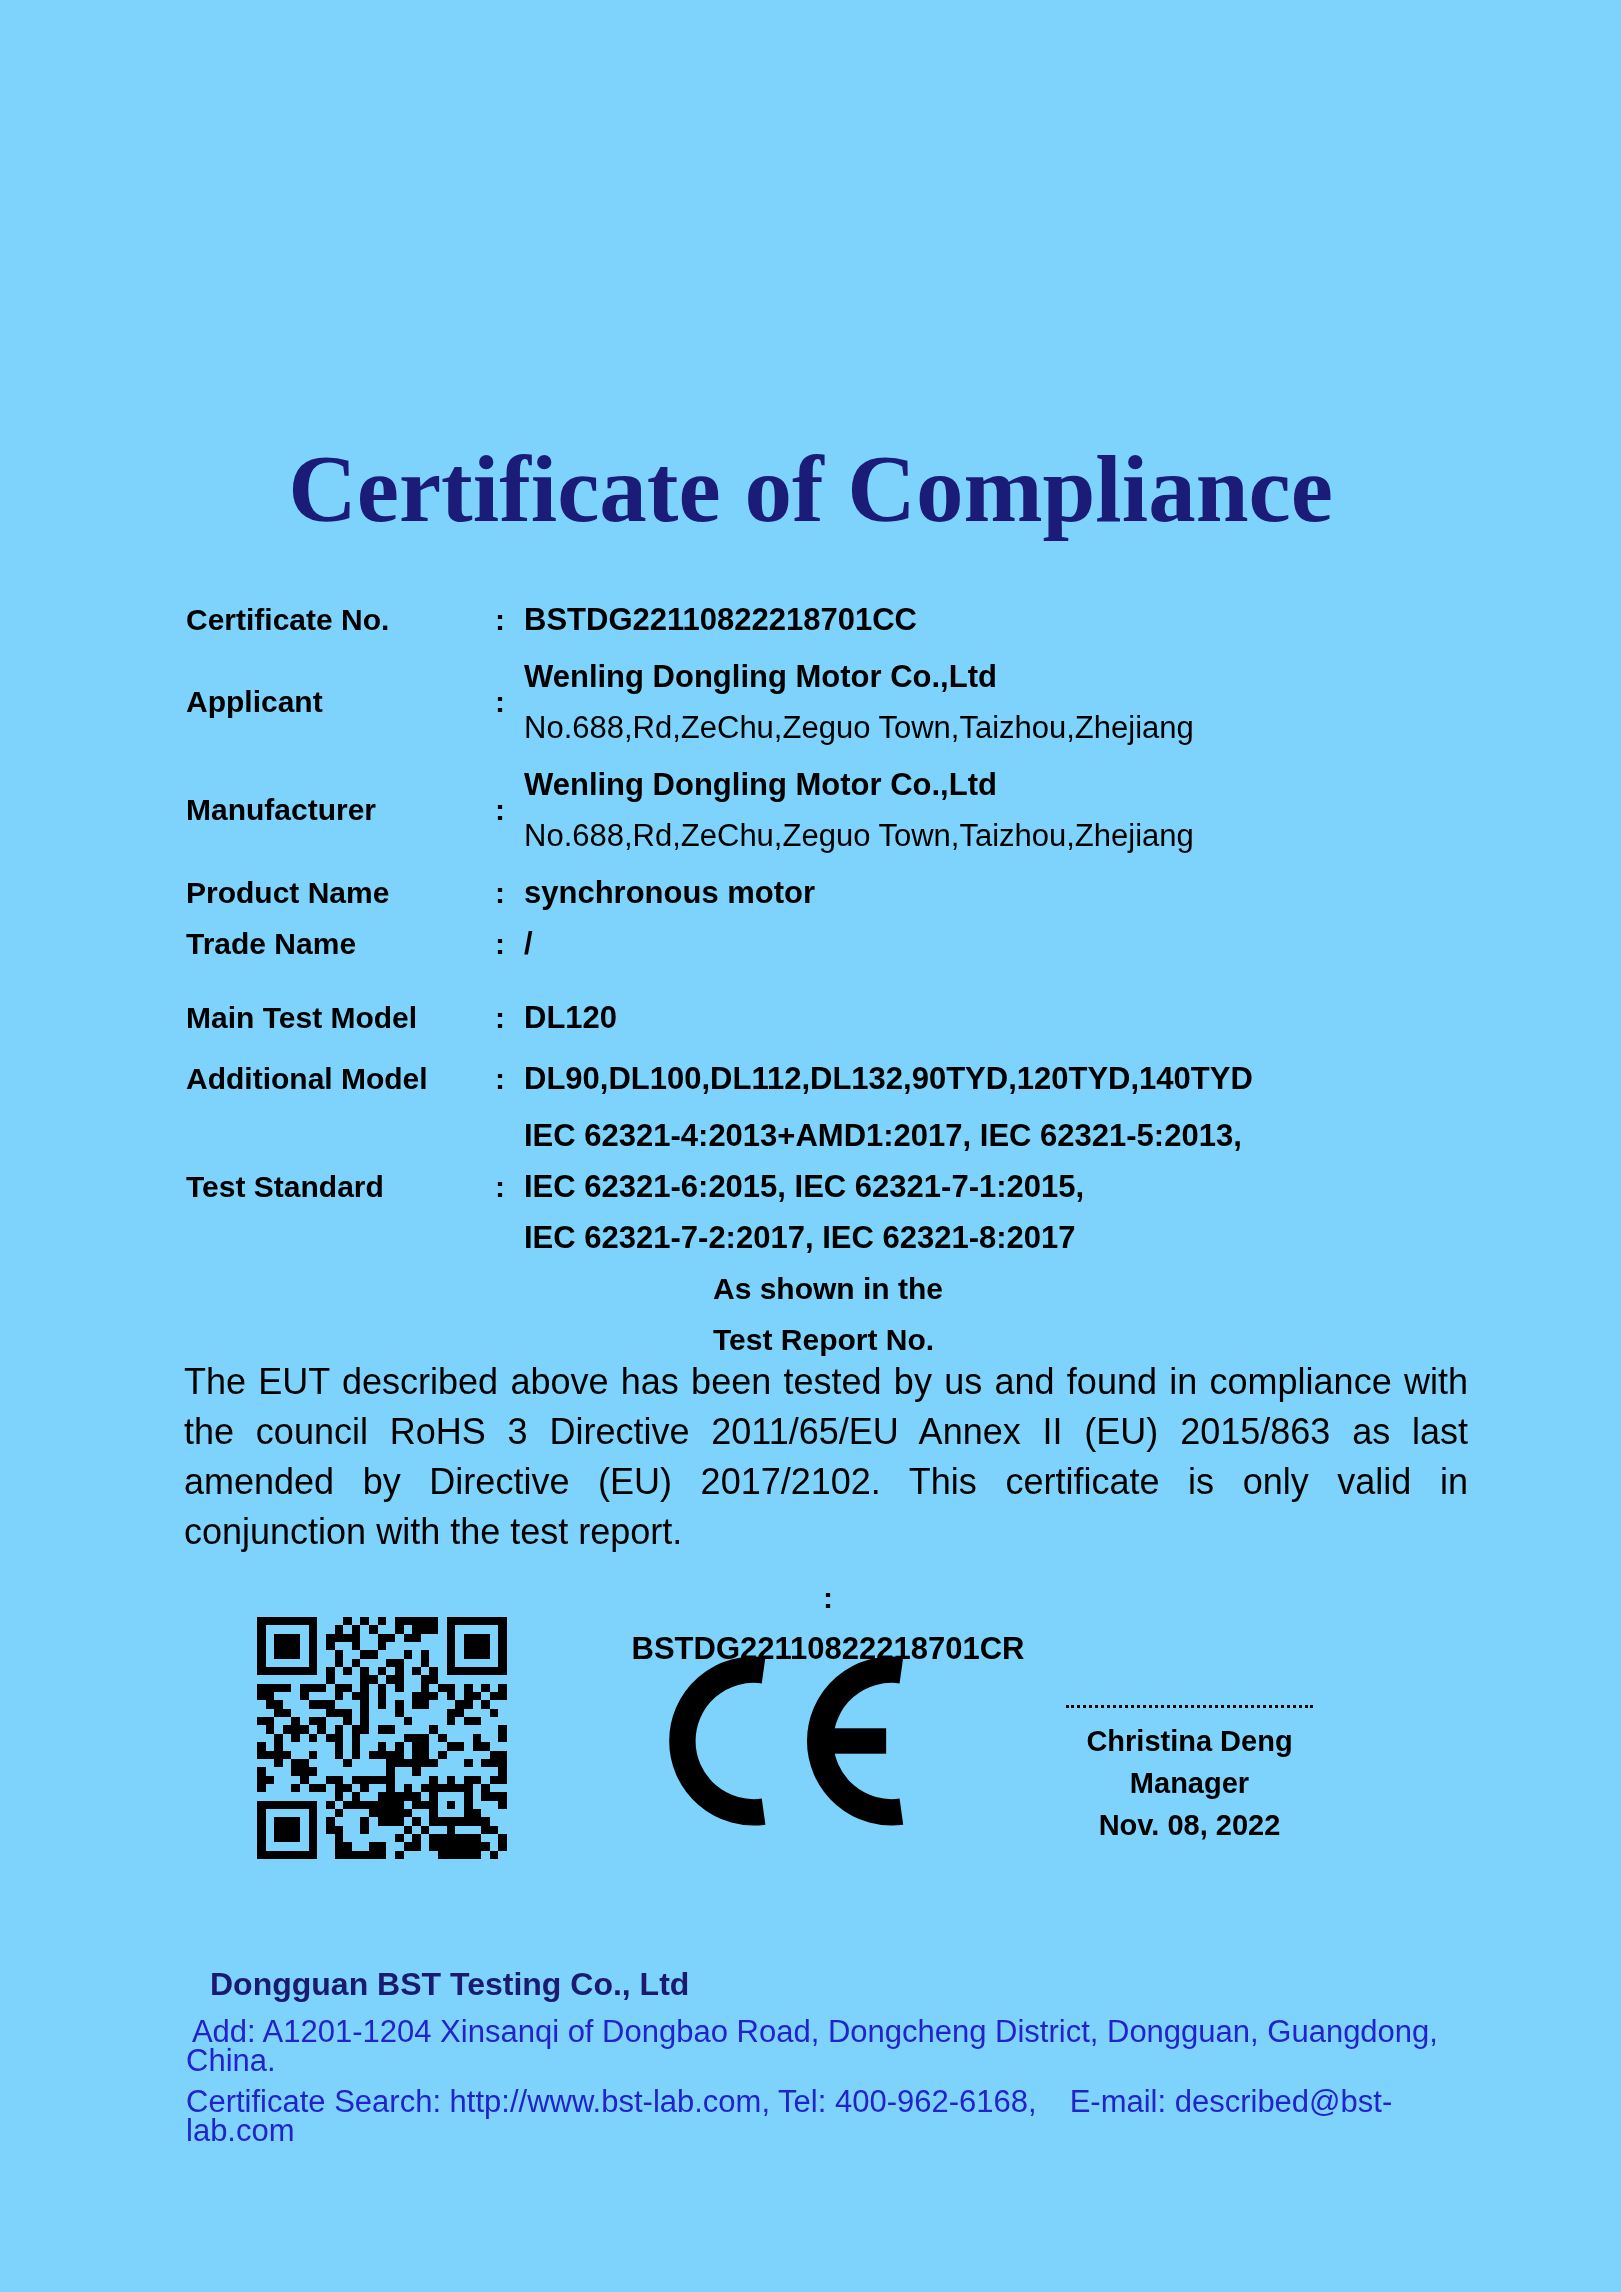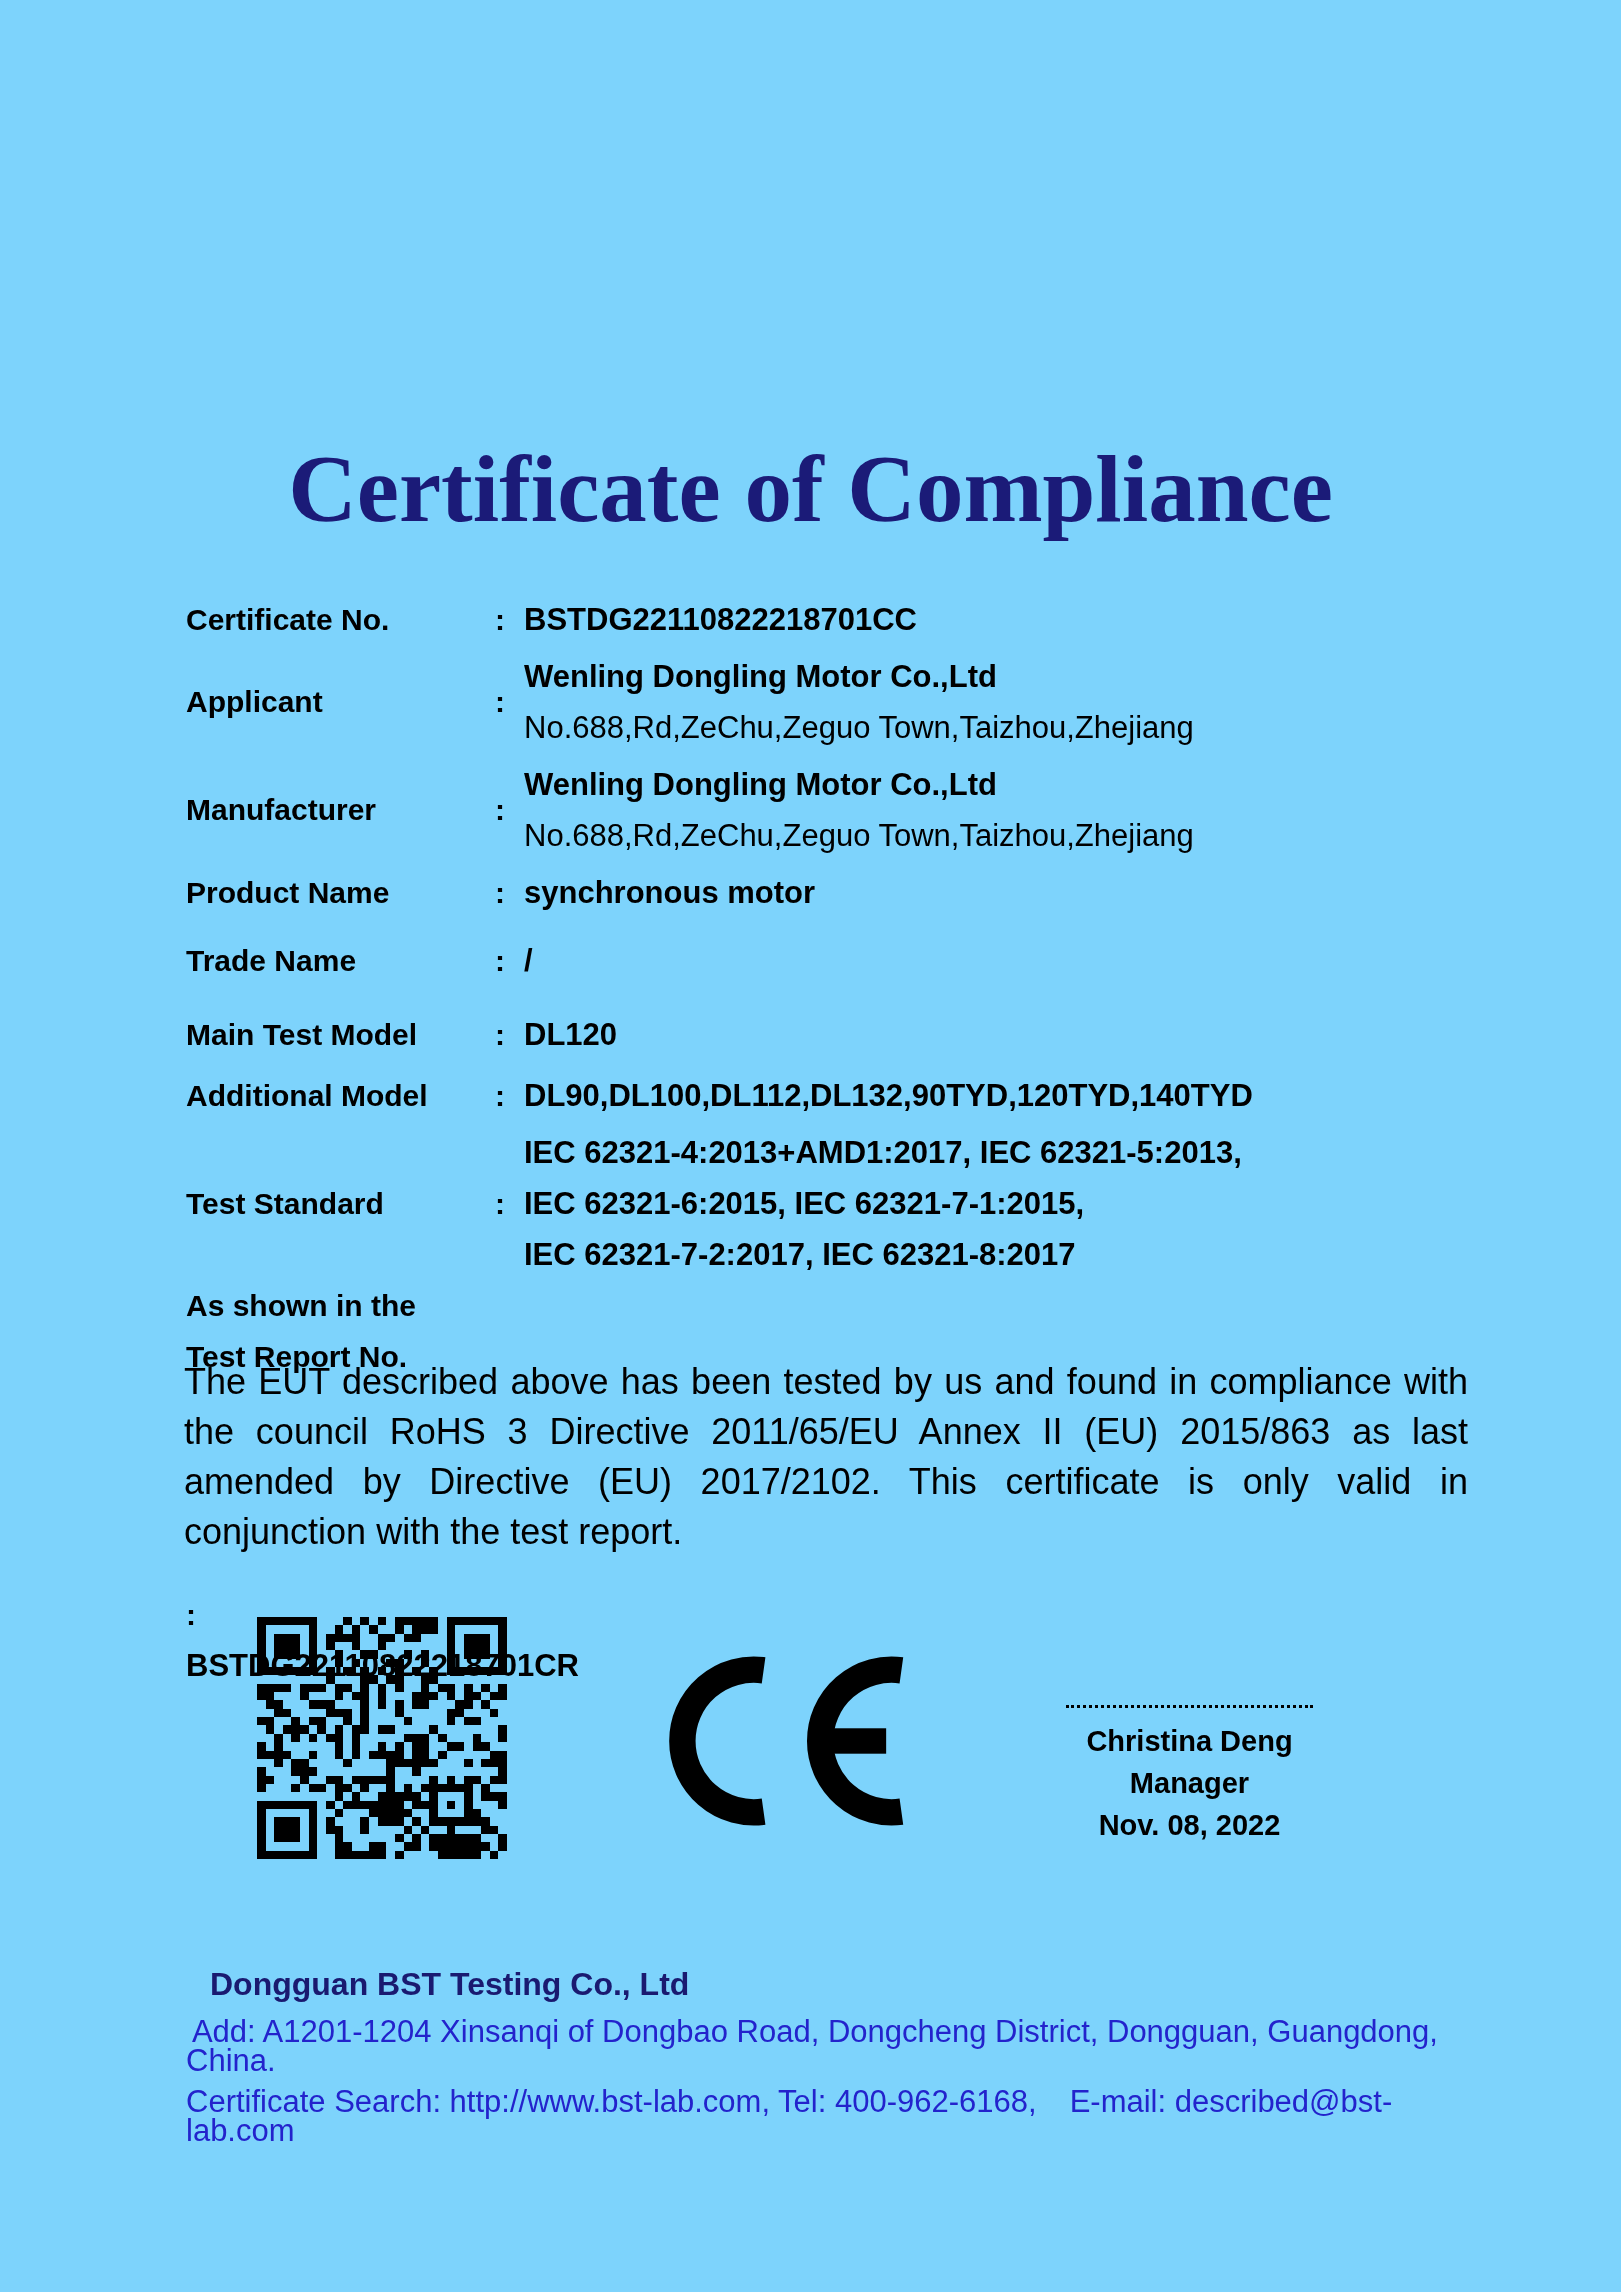--- a/index.html
+++ b/index.html
@@ -13,21 +13,21 @@
     overflow:hidden;
   }
   .title{
     position:absolute;top:435px;left:0;width:100%;
     margin:0;text-align:center;
     font-family:"Liberation Serif","DejaVu Serif",serif;
     font-weight:bold;font-size:95px;line-height:1.15;
     color:var(--title-navy,#1b1b78);
   }
   .fields{position:absolute;top:594px;left:186px;width:1284px;}
-  .field-row{display:flex;align-items:flex-start;font-size:30px;line-height:51px;}
+  .field-row{display:flex;align-items:center;font-size:30px;line-height:51px;}
   .field-row.vcenter{align-items:center;}
   .f-label{flex:0 0 309px;font-weight:bold;}
   .f-colon{flex:0 0 29px;font-weight:bold;}
   .f-value{flex:1;font-size:31px;}
   .f-value .vl{line-height:51px;}
   .f-value .vl.bold{font-weight:bold;}
   .statement{
     position:absolute;top:1357px;left:184px;width:1284px;
     margin:0;font-size:36px;line-height:50px;text-align:justify;
   }
@@ -74,21 +74,21 @@
       <div class="field-row vcenter" style="margin-bottom: 5.9px;">
         <div class="f-label">
           <div>Manufacturer</div>
         </div>
         <div class="f-colon">:</div>
         <div class="f-value">
           <div class="vl bold">Wenling Dongling Motor Co.,Ltd</div>
           <div class="vl">No.688,Rd,ZeChu,Zeguo Town,Taizhou,Zhejiang</div>
         </div>
       </div>
-      <div class="field-row" style="margin-bottom: 17px;">
+      <div class="field-row" style="margin-bottom: 0px;">
         <div class="f-label">
           <div>Product Name</div>
         </div>
         <div class="f-colon">:</div>
         <div class="f-value">
           <div class="vl bold">synchronous motor</div>
         </div>
       </div>
       <div class="field-row" style="margin-bottom: 23.5px;">
         <div class="f-label">

